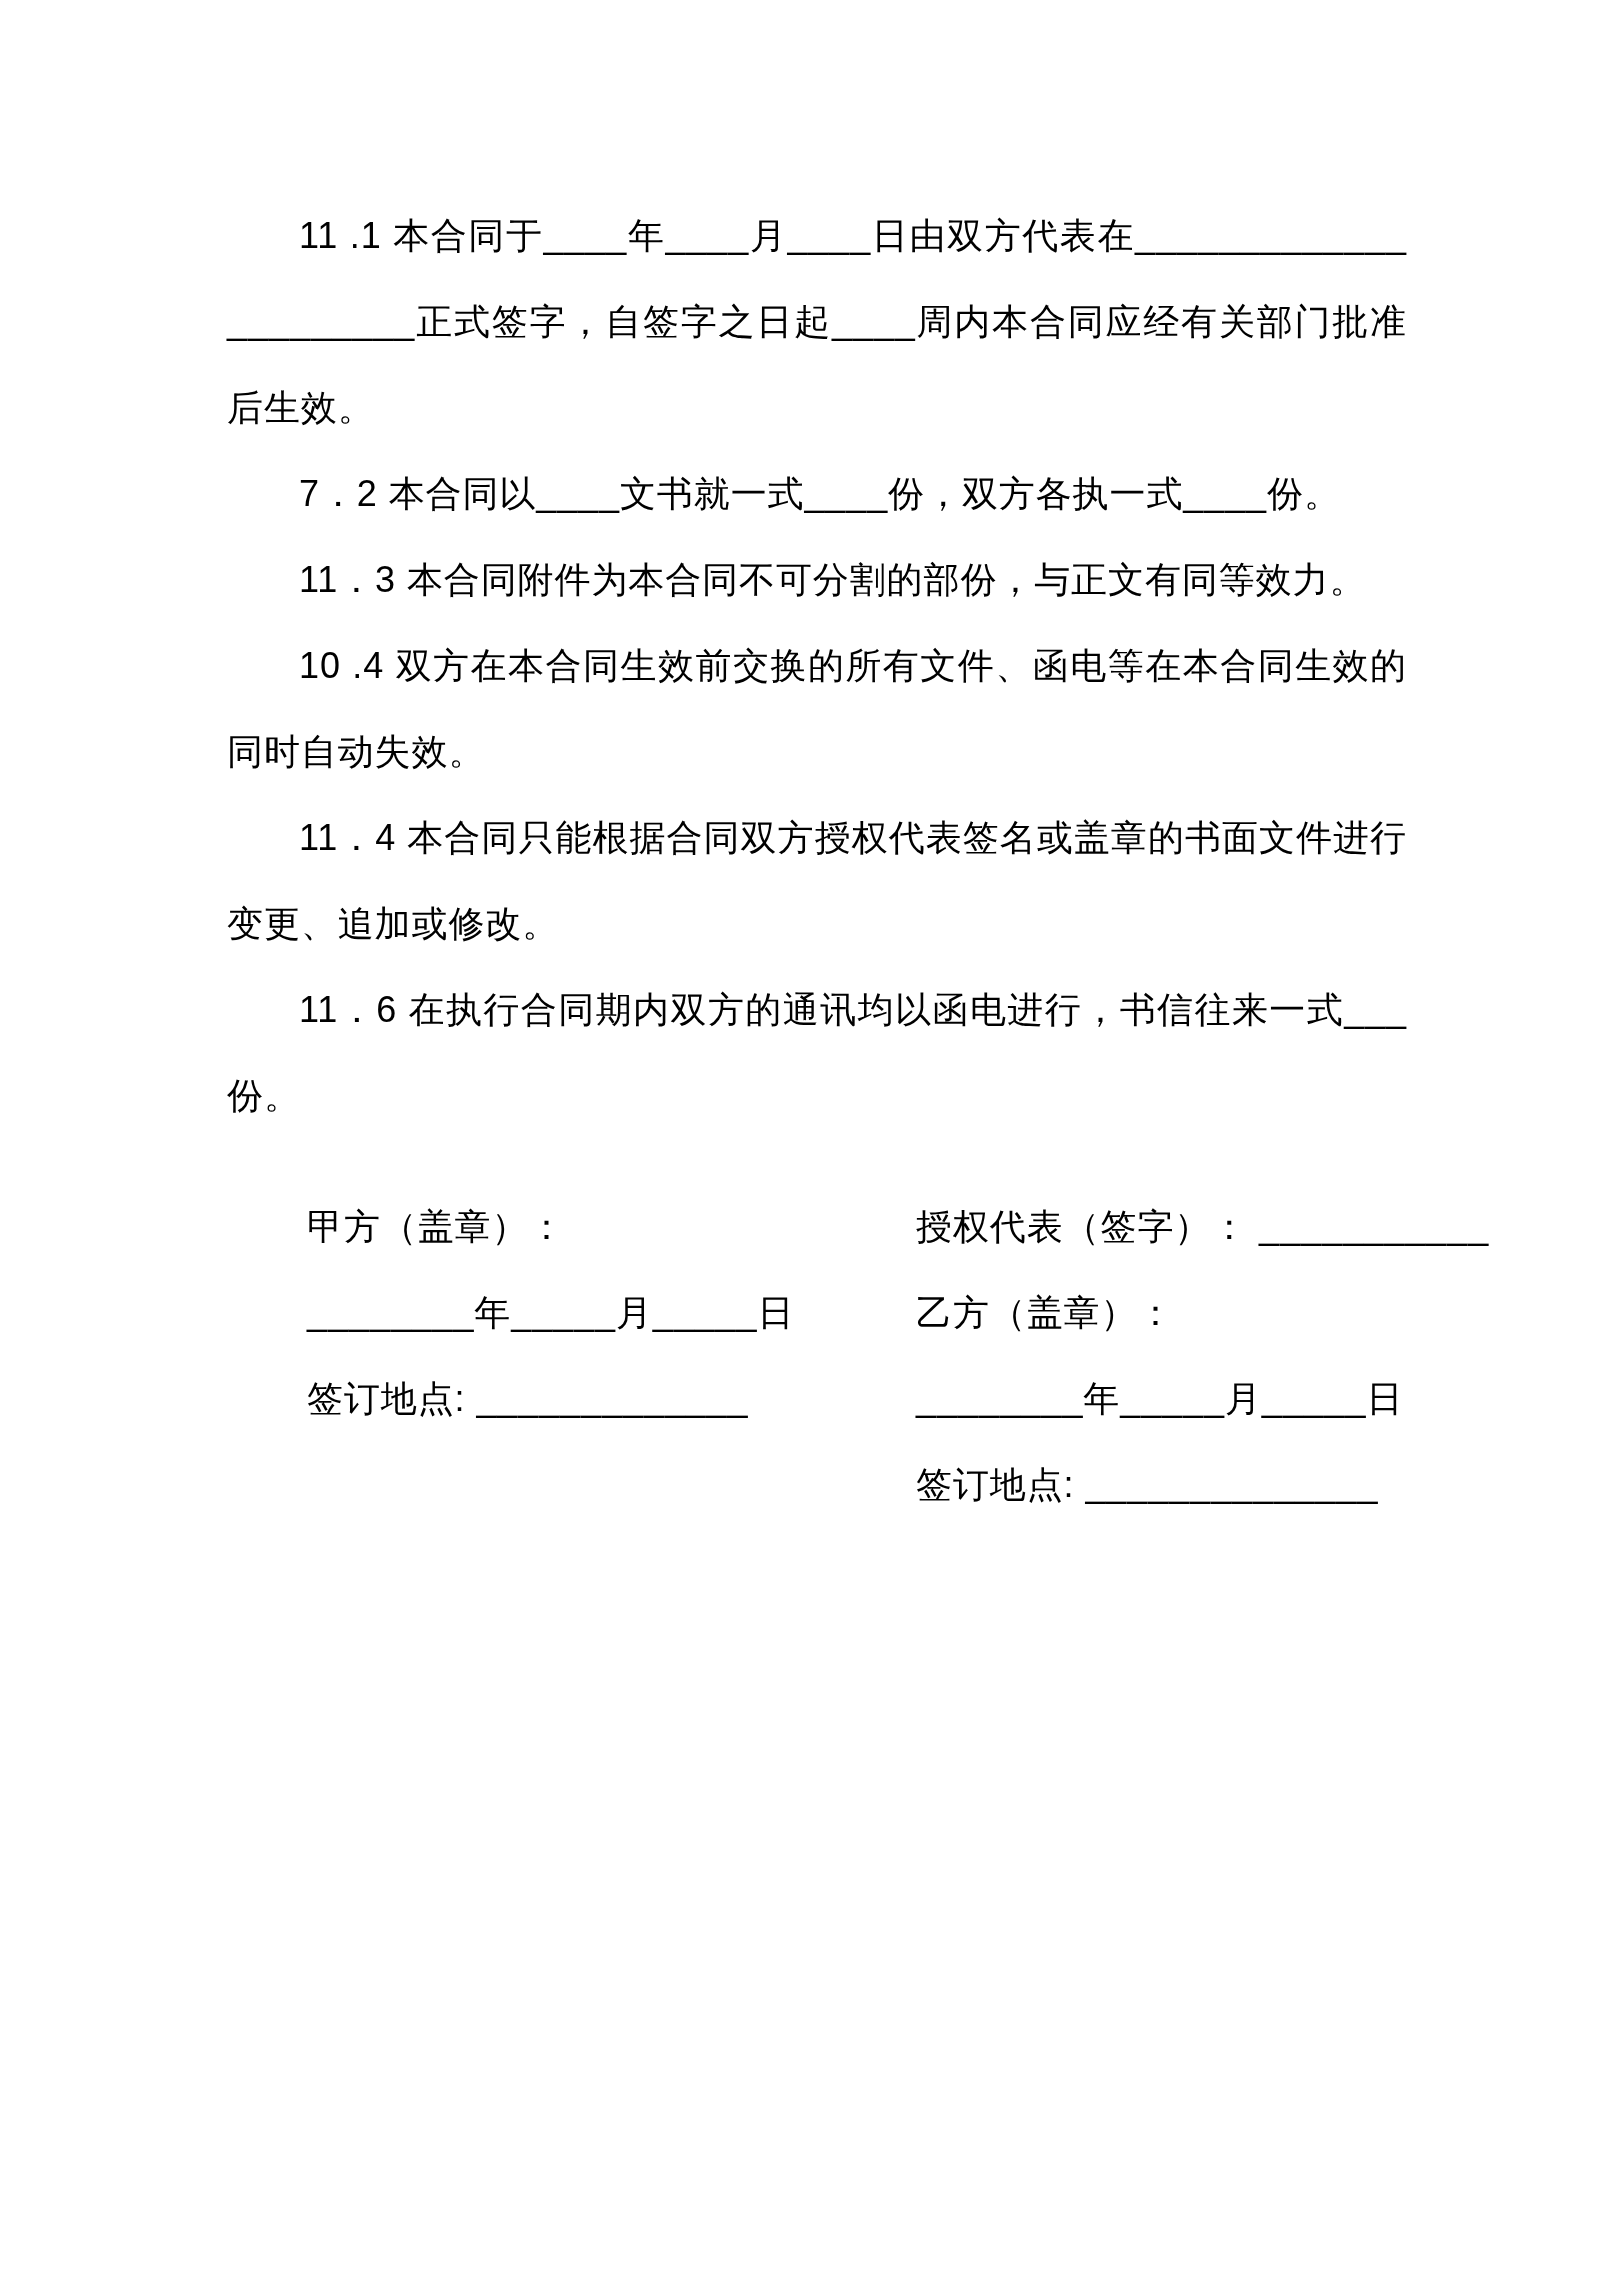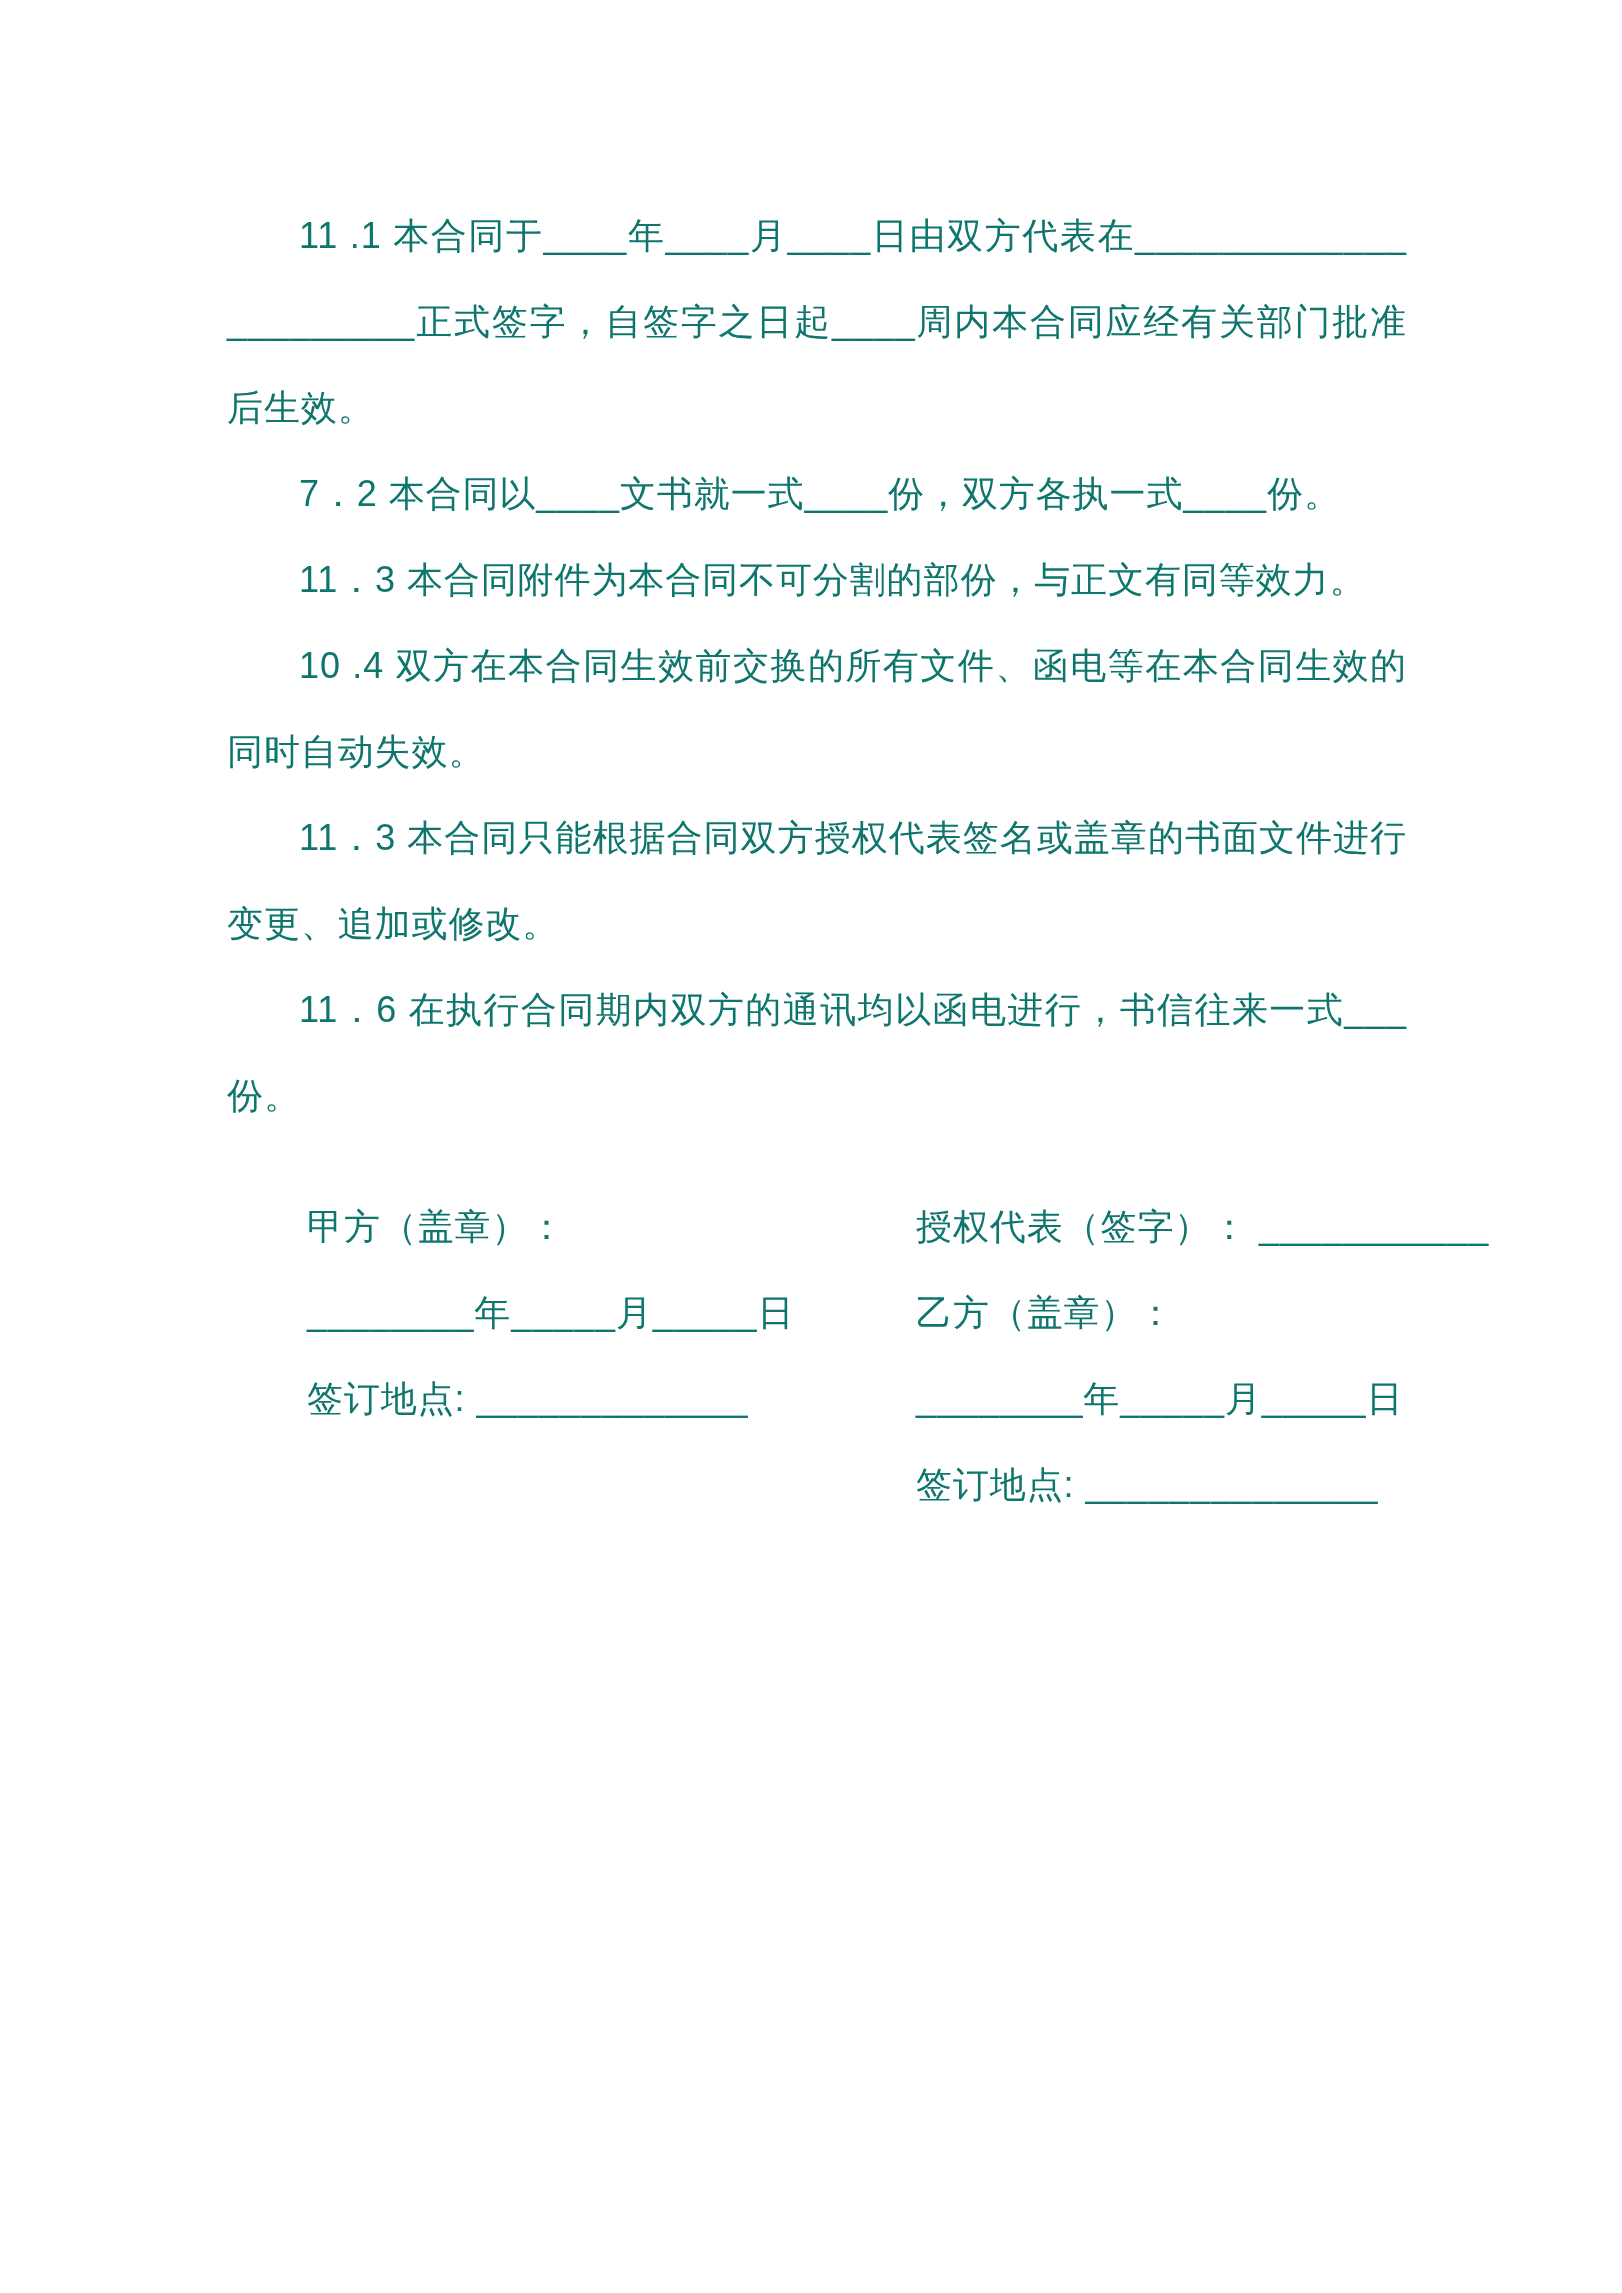--- a/index.html
+++ b/index.html
@@ -6,21 +6,21 @@
   html, body {
     margin: 0;
     padding: 0;
     background: #ffffff;
   }
   .page {
     position: relative;
     width: 1623px;
     height: 2294px;
     background: #ffffff;
-    color: #0f766e;
+    color: #000000;
     font-family: "Liberation Sans", "DejaVu Sans", sans-serif;
     overflow: hidden;
   }
   .content {
     padding: 193px 216px 0 227px;
     font-size: 36px;
   }
   .para {
     margin: 0;
     line-height: 86px;
@@ -46,21 +46,21 @@
 </head>
 <body>
 
 <div class="page">
   <div class="content">
 
     <p class="para">11 .1 本合同于____年____月____日由双方代表在______________________正式签字，自签字之日起____周内本合同应经有关部门批准后生效。</p>
     <p class="para">7．2 本合同以____文书就一式____份，双方各执一式____份。</p>
     <p class="para">11．3 本合同附件为本合同不可分割的部份，与正文有同等效力。</p>
     <p class="para">10 .4 双方在本合同生效前交换的所有文件、函电等在本合同生效的同时自动失效。</p>
-    <p class="para">11．3 本合同只能根据合同双方授权代表签名或盖章的书面文件进行变更、追加或修改。</p>
+    <p class="para">11．4 本合同只能根据合同双方授权代表签名或盖章的书面文件进行变更、追加或修改。</p>
     <p class="para">11．6 在执行合同期内双方的通讯均以函电进行，书信往来一式___份。</p>
 
     <div class="sig-block">
 
       <div class="sig-col">
         <p>甲方（盖章）：</p>
         <p>________年_____月_____日</p>
         <p>签订地点: _____________</p>
       </div>
 

